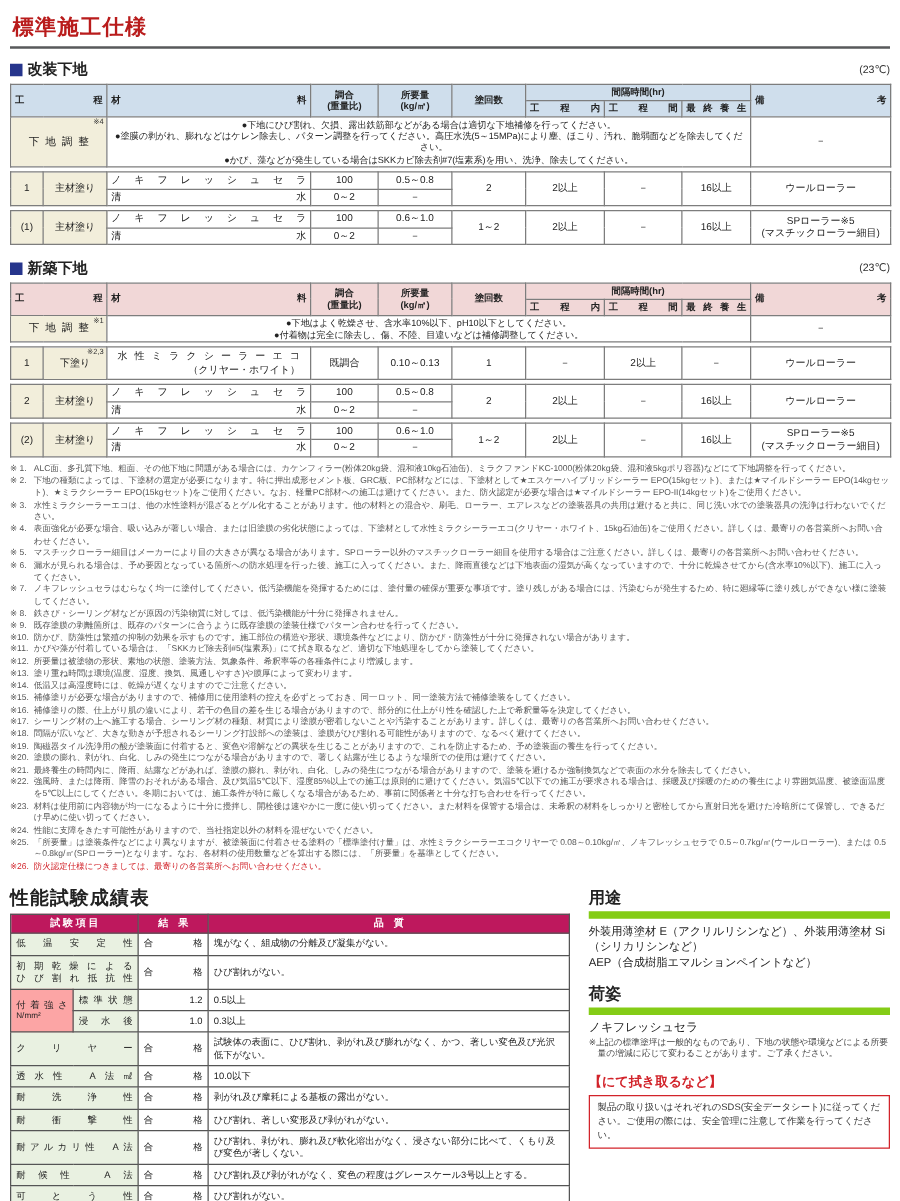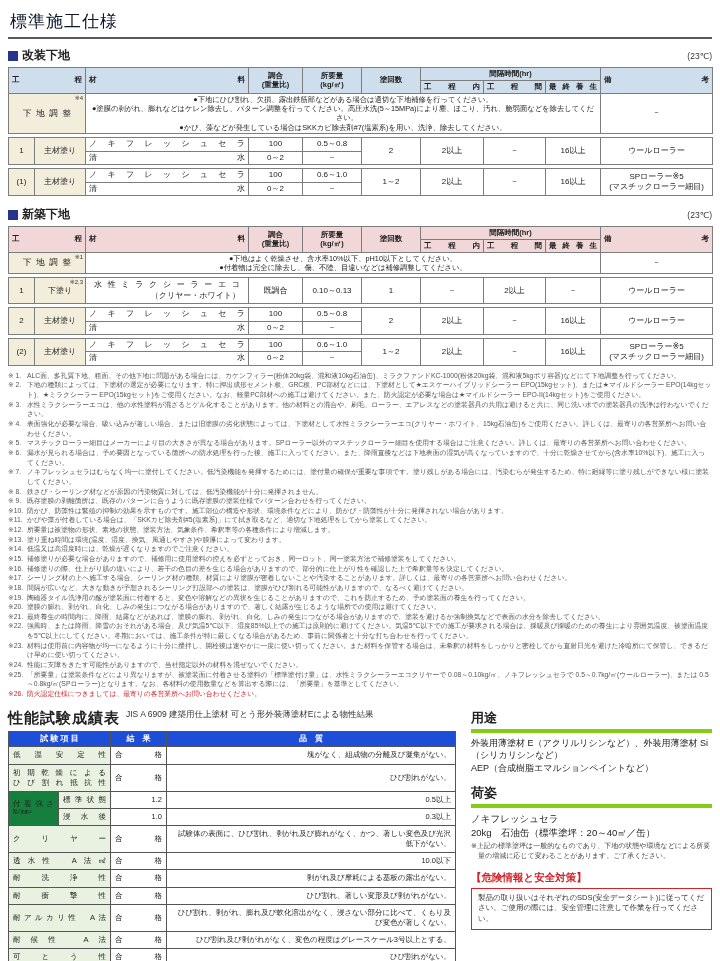--- a/index.html
+++ b/index.html
@@ -4,21 +4,21 @@
 <style>
   * { margin:0; padding:0; box-sizing:border-box; }
   html,body { width:720px; }
   body {
     font-family:"Liberation Sans","DejaVu Sans",sans-serif;
     background:#ffffff; color:#333;
     width:720px; height:961px; overflow:hidden;
     padding:8px 8px 0 8px;
   }
   
-  .page-title { font-size:17px; font-weight:normal; color:#0f172a; letter-spacing:1px; padding:2px 0 4px 2px; }
+  .page-title { font-size:17px; font-weight:bold; color:#b91c1c; letter-spacing:1px; padding:2px 0 4px 2px; }
   .title-rule { border-bottom:2px solid #58595b; margin-bottom:8px; }
   
   .sec-head { display:flex; align-items:center; margin:6px 0 3px 0; }
   .sq { width:10px; height:10px; background:#26358c; display:inline-block; margin-right:4px; }
   .sec-title { font-size:12px; font-weight:bold; color:#222; }
   .sec-temp { margin-left:auto; font-size:8.5px; color:#333; }
   
   table.spec { border-collapse:collapse; table-layout:fixed; width:704px; font-size:8px; color:#222;padding-left:24px; }
   table.spec + table.spec { margin-top:3px; }
   .spec th, .spec td { border:1px solid #7d7d7d; padding:1px 3px; vertical-align:middle; text-align:center; line-height:1.3; }
@@ -44,30 +44,30 @@
   .nt { flex:1; }
   .note-red { color:#d2232a; }
   
   .bottom { display:flex; gap:16px; margin-top:10px; }
   .bottom-left { width:447px; flex:0 0 447px; }
   .perf-title-row { display:flex; align-items:flex-start; margin-bottom:3px; }
   .perf-title { font-size:15px; font-weight:bold; color:#222; letter-spacing:1px; }
   .perf-sub { font-size:8.5px; color:#333; margin-left:6px; }
   table.perf { border-collapse:collapse; table-layout:fixed; width:447px; font-size:7.5px; color:#222; border:1.5px solid #333; }
   .perf th, .perf td { border:1px solid #555; padding:3px 4px; line-height:1.35; }
-  .perf th { background:#1d4ed8; color:#fff; font-weight:bold; font-size:8px; padding:2px; text-align:center; }
+  .perf th { background:#be185d; color:#fff; font-weight:bold; font-size:8px; padding:2px; text-align:center; }
   .plabel { background:#e9f1e1; white-space:pre-line; padding:3px 7px; }
   .pres { padding:3px 10px; }
-  .pqual { text-align:right; }
-  .adh-main { background:#15803d; text-align:left; padding:3px 5px;font-family:Liberation Mono, monospace; }
+  .pqual { text-align:left; }
+  .adh-main { background:#fca5a5; text-align:left; padding:3px 5px; }
   .adh-unit { font-size:6.5px; }
   .center { text-align:right; }
   
   .bottom-right { flex:1; }
-  .rh { font-size:13px; font-weight:bold; color:#222; border-bottom:4px solid #84cc16; padding-bottom:2px; margin-bottom:4px; }
+  .rh { font-size:13px; font-weight:bold; color:#222; border-bottom:6px solid #84cc16; padding-bottom:2px; margin-bottom:4px; }
   .rh2 { margin-top:10px; }
   .rbody { font-size:9px; line-height:1.4; color:#222; white-space:pre-line; }
   .cargo1 { font-size:9.5px; margin-top:1px; }
   .cargo2 { font-size:9.5px; margin-bottom:2px; }
   .rnote { font-size:7px; color:#444; line-height:1.4; padding-left:7px; text-indent:-7px; }
   .red-h { font-size:10.5px; font-weight:bold; color:#d2232a; margin-top:10px; margin-bottom:3px; }
   .red-box { border:1px solid #d2232a; padding:4px 6px; font-size:7.5px; line-height:1.45; color:#333; }
 </style>
 </head>
 <body>
@@ -480,21 +480,20 @@
   <div class="note note-red">
     <span class="nn">※26.</span>
     <span class="nt">防火認定仕様につきましては、最寄りの各営業所へお問い合わせください。</span>
   </div>
 </div>
 
 <div class="bottom">
   <div class="bottom-left">
     <div class="perf-title-row">
       <span class="perf-title">性能試験成績表</span>
-      <span class="perf-sub">JIS A 6909 建築用仕上塗材 可とう形外装薄塗材Eによる物性結果</span>
     </div>
     <table class="perf">
       <colgroup>
           <col style="width:50px">
           <col style="width:52px">
           <col style="width:56px">
           <col style="width:289px">
         </colgroup>
       <thead>
         <tr>
@@ -582,20 +581,19 @@
   </div>
 
   <div class="bottom-right">
     <div class="rh">用途</div>
 
     <div class="rbody">外装用薄塗材 E（アクリルリシンなど）、外装用薄塗材 Si（シリカリシンなど）
 AEP（合成樹脂エマルションペイントなど）</div>
 
     <div class="rh rh2">荷姿</div>
     <div class="rbody cargo1">ノキフレッシュセラ</div>
-    <div class="rbody cargo2">20kg　石油缶（標準塗坪：20～40㎡／缶）</div>
     <div class="rnote">※上記の標準塗坪は一般的なものであり、下地の状態や環境などによる所要量の増減に応じて変わることがあります。ご了承ください。</div>
 
-    <div class="red-h">【危険情報と安全対策】</div>
+    <div class="red-h">【にて拭き取るなど】</div>
     <div class="red-box">製品の取り扱いはそれぞれのSDS(安全データシート)に従ってください。ご使用の際には、安全管理に注意して作業を行ってください。</div>
 
   </div>
 </div>
 
 </body></html>

